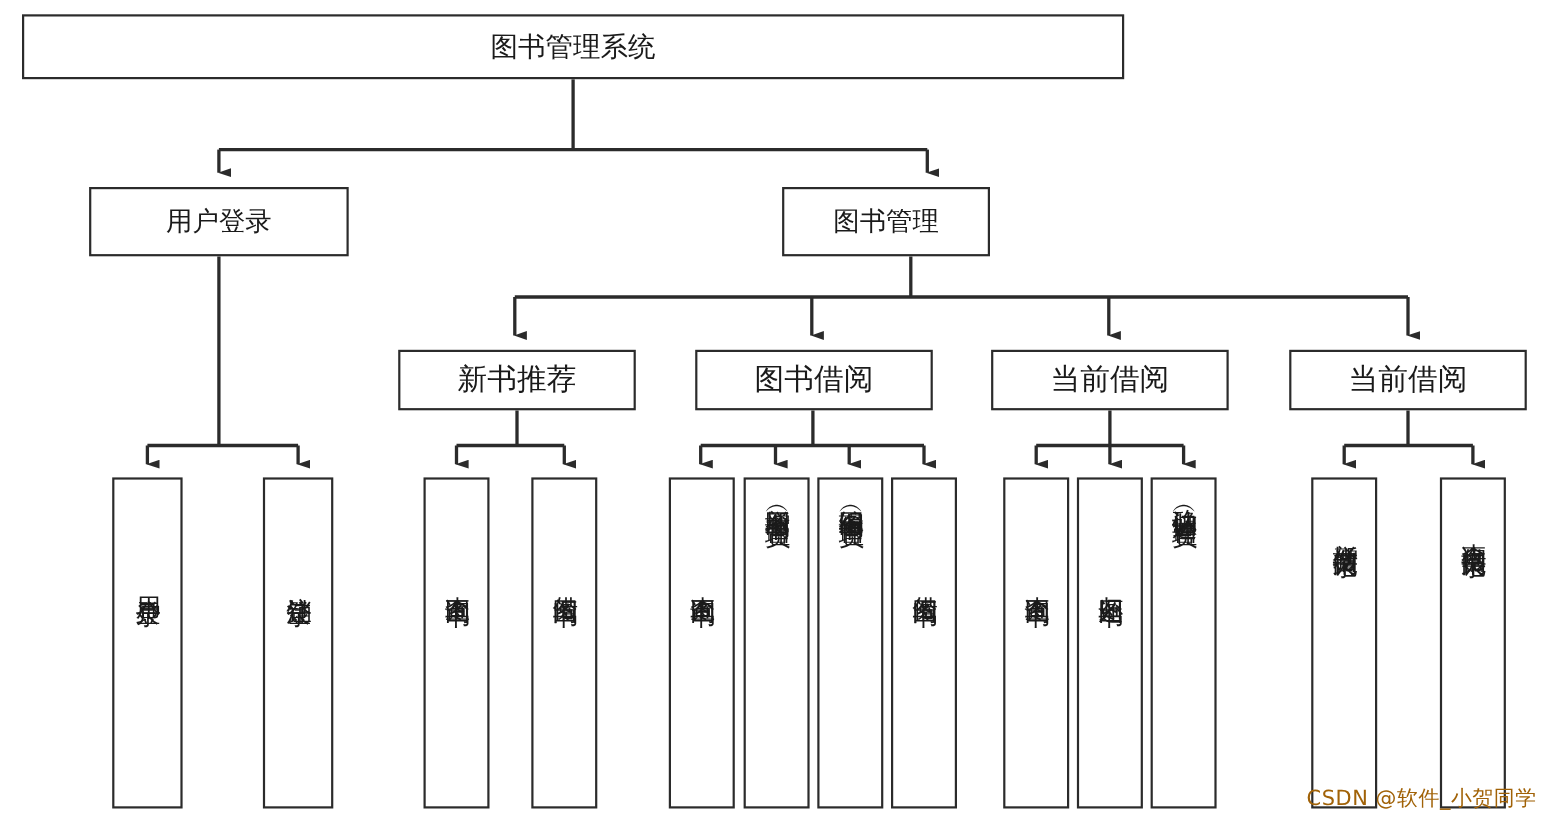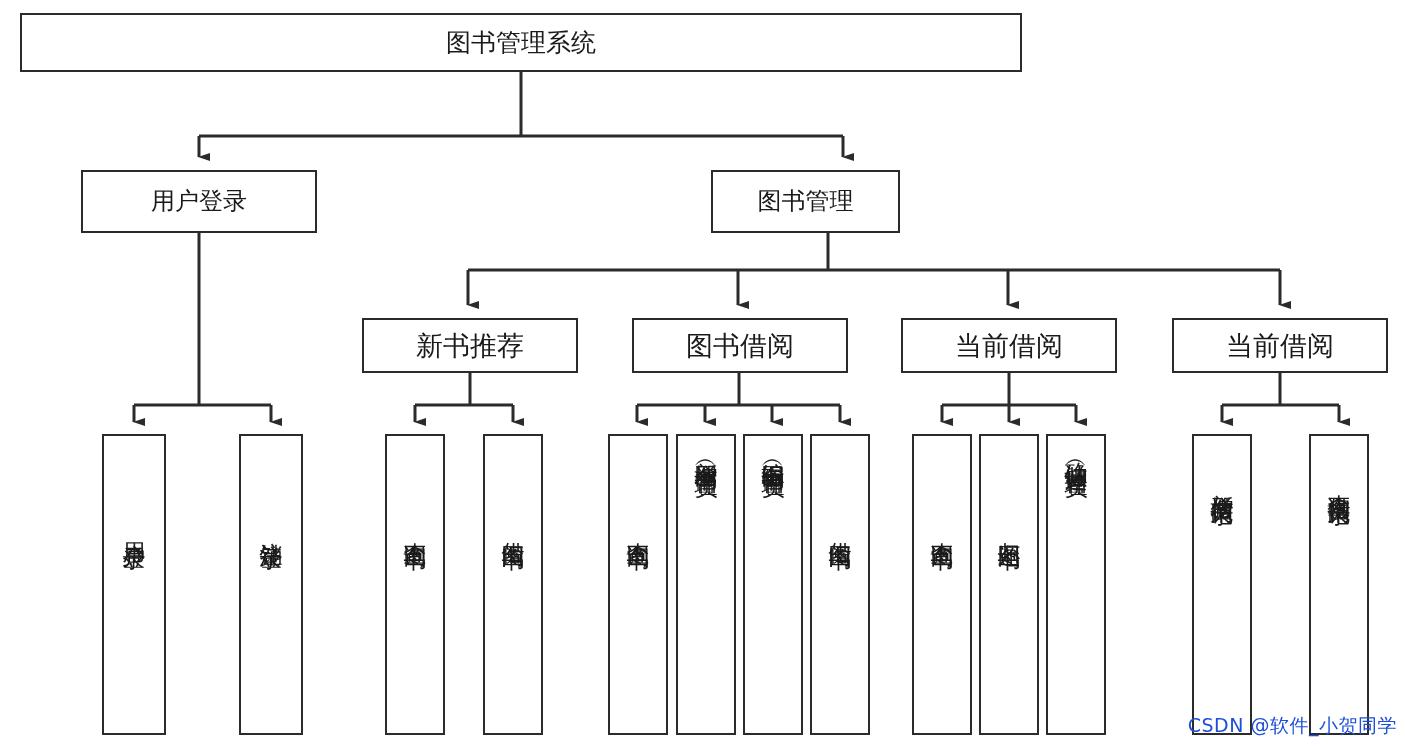--- a/index.html
+++ b/index.html
@@ -57,21 +57,21 @@
     margin: 0 auto;
   }
   .node.leaf.tall-text {
     align-items: flex-start;
   }
   .watermark {
     position: absolute;
     right: 8px;
     bottom: 8px;
     font-size: 19px;
-    color: #1d4ed8;
+    color: #a16207;
     letter-spacing: 0.5px;
     z-index: 5;
     white-space: nowrap;
   }
 </style>
 </head>
 <body>
 
 <div id="canvas">
 

